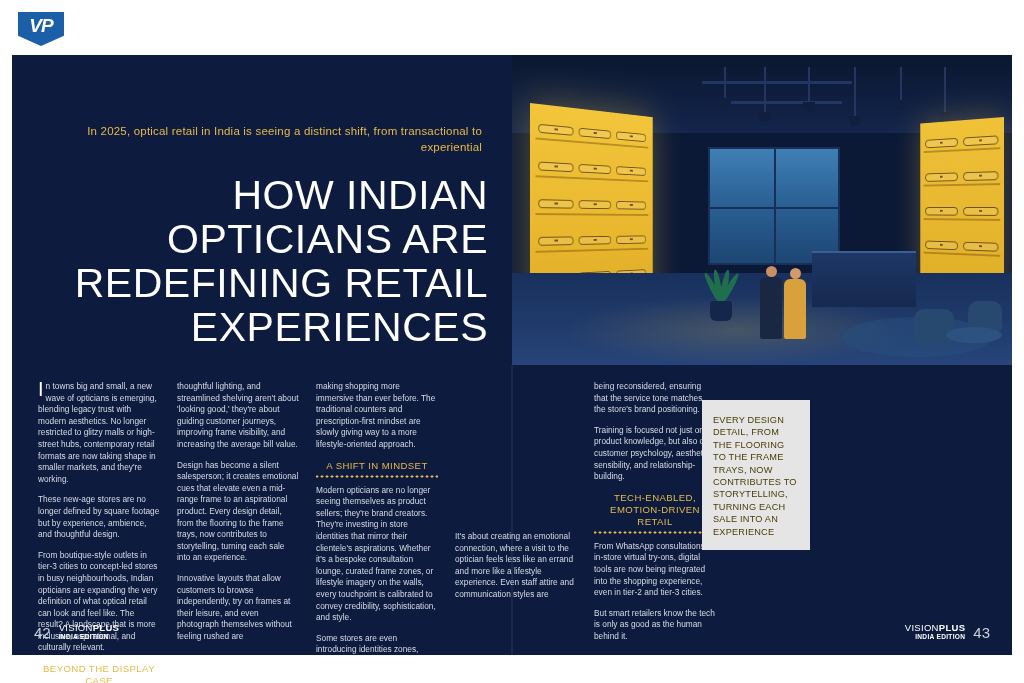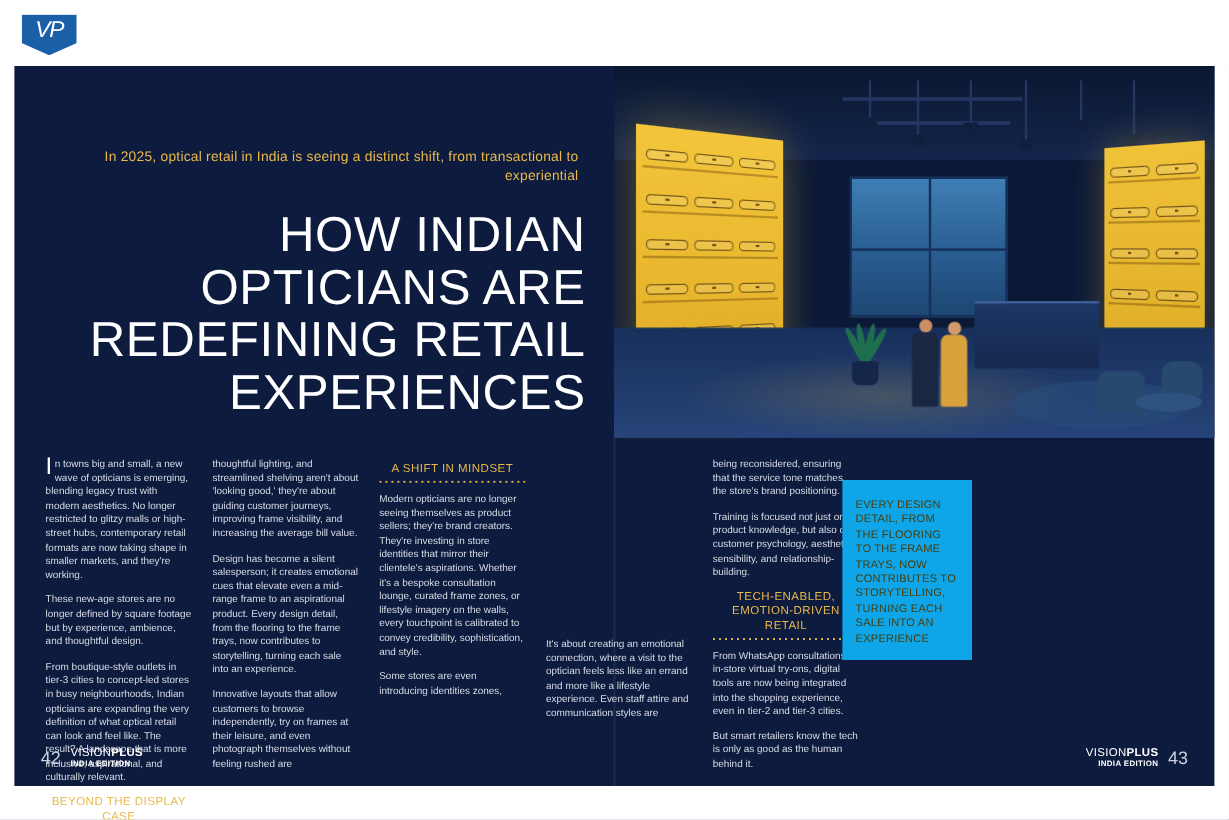--- a/index.html
+++ b/index.html
@@ -25,21 +25,21 @@
   .vp-logo {
     margin-left: 18px;
     width: 46px; height: 34px;
     background: #1b5fa8;
     display: flex; align-items: center; justify-content: center;
     position: relative;
     clip-path: polygon(0 0, 100% 0, 100% 70%, 50% 100%, 0 70%);
   }
   .vp-logo span {
     color: #ffffff;
-    font-weight: normal;
+    font-weight: bold;
     font-size: 19px;
     letter-spacing: -1px;
     font-style: italic;
     margin-bottom: 6px;
   }
   .section-title {
     margin-left: 14px;
     font-size: 19px;
     color: #1c1c1c;
     letter-spacing: 0.8px;
@@ -216,21 +216,21 @@
     height: 3px; margin: 0 0 7px 0;
     background-image: radial-gradient(circle, #e9b949 1px, rgba(0,0,0,0) 1.2px);
     background-size: 5px 3px; background-repeat: repeat-x;
     background-position: center;
   }
 
   
   .pullquote {
     position: absolute; left: 690px; top: 345px;
     width: 108px; height: 150px;
-    background: #0ea5e9;
+    background: #e5e5e5;
     padding: 14px 11px;
     color: #4a3c06;
     font-size: 9.2px;
     line-height: 12.4px;
     letter-spacing: .2px;
     text-transform: uppercase;
   }
 
   
   .folio {
@@ -388,20 +388,21 @@
 
       </div>
 
       <div class="col">
         <p>thoughtful lighting, and streamlined shelving aren't about 'looking good,' they're about guiding customer journeys, improving frame visibility, and increasing the average bill value.</p>
         <p>Design has become a silent salesperson; it creates emotional cues that elevate even a mid-range frame to an aspirational product. Every design detail, from the flooring to the frame trays, now contributes to storytelling, turning each sale into an experience.</p>
         <p>Innovative layouts that allow customers to browse independently, try on frames at their leisure, and even photograph themselves without feeling rushed are</p>
       </div>
 
       <div class="col">
+        <p>making shopping more immersive than ever before. The traditional counters and prescription-first mindset are slowly giving way to a more lifestyle-oriented approach.</p>
         <div class="subhead">A SHIFT IN MINDSET</div>
         <div class="dotrule"></div>
         <p>Modern opticians are no longer seeing themselves as product sellers; they're brand creators. They're investing in store identities that mirror their clientele's aspirations. Whether it's a bespoke consultation lounge, curated frame zones, or lifestyle imagery on the walls, every touchpoint is calibrated to convey credibility, sophistication, and style.</p>
         <p>Some stores are even introducing identities zones,</p>
       </div>
 
       <div class="col">
         <div style="height:150px;"></div>
         <p>It's about creating an emotional connection, where a visit to the optician feels less like an errand and more like a lifestyle experience. Even staff attire and communication styles are</p>
       </div>

